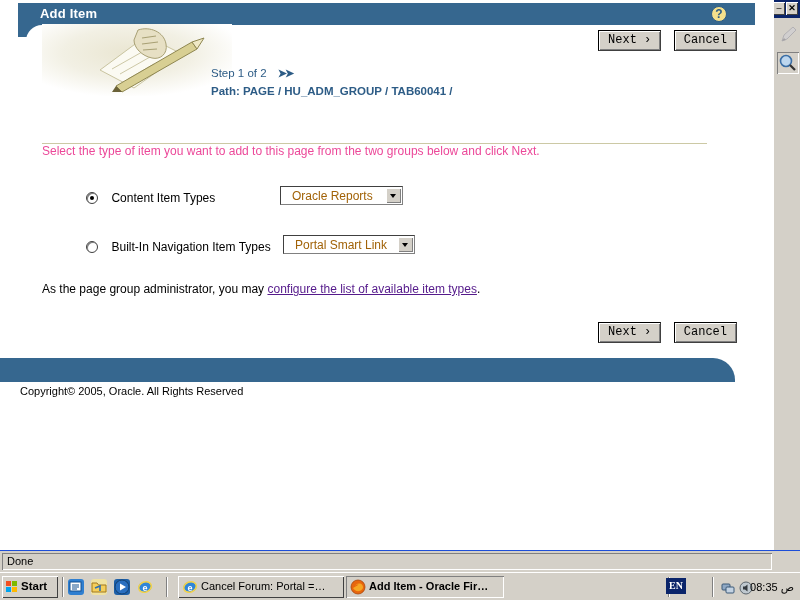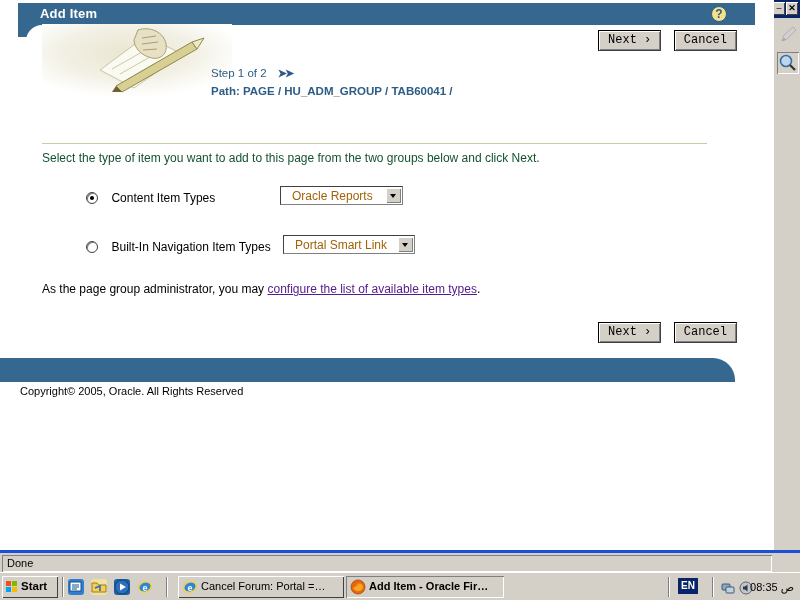--- a/index.html
+++ b/index.html
@@ -142,23 +142,23 @@
   .heading-rule {
     position: absolute;
     left: 42px; top: 143px;
     width: 665px; height: 1px;
     background: #ccc9a5;
   }
 
   
   .instruction {
     position: absolute;
-    left: 42px; top: 151px;
+    left: 42px; top: 144px;
     font-size: 12px;
-    color: #14532d;
+    color: #ec4899;
   }
 
   
   .opt-row { position: absolute; }
   .opt-row-1 { left: 86px; top: 188px; }
   .opt-row-2 { left: 86px; top: 237px; }
 
   .radio {
     display: inline-block;
     width: 12px; height: 12px;
@@ -296,21 +296,21 @@
   }
   .rp-tool-1 { top: 4px; opacity: 0.45; }
   .rp-tool-2 { top: 32px; box-shadow: inset 1px 1px 0 #808080, inset -1px -1px 0 #ffffff; }
 
   
   #statusbar {
     position: absolute;
     left: 0; top: 550px;
     width: 800px; height: 22px;
     background: #d4d0c8;
-    border-top: 3px solid #1d4ed8;
+    border-top: 1px solid #1d4ed8;
   }
   #statusbar .status-field {
     position: absolute;
     left: 2px; top: 2px;
     width: 770px; height: 17px;
     background: #d4d0c8;
     box-shadow: inset 1px 1px 0 #808080, inset -1px -1px 0 #ffffff;
     font-size: 11px;
     color: #000000;
     padding: 2px 0 0 5px;
@@ -597,21 +597,21 @@
             <circle cx="8" cy="8" r="7" fill="#e8660d"></circle>
             <path d="M3 9c1.5 3 6 4.5 9 1.5C14 9 13 5 10 4.5 7.5 4 5 5.5 5 8c0-2 2-3 3.5-2.2" fill="#f6a623"></path>
             <circle cx="8" cy="8" r="7" fill="none" stroke="#a7460a" stroke-width="0.8"></circle>
           </svg>
       </span>
       <span>Add Item - Oracle Fir…</span>
     </div>
 
     <div class="tray">
       <div style="position:absolute; right:128px; top:1px; width:2px; height:20px; border-left:1px solid #808080; border-right:1px solid #ffffff;"></div>
-      <span class="lang-box" style="left:auto; right:100px;">EN</span>
+      <span class="lang-box" style="left:auto; right:112px;font-family:Liberation Serif, serif;">EN</span>
       <div style="position:absolute; right:84px; top:1px; width:2px; height:20px; border-left:1px solid #808080; border-right:1px solid #ffffff;"></div>
       <span class="tray-icon" style="right:62px;">
         <svg width="16" height="16" viewBox="0 0 16 16">
             <rect x="2" y="4" width="8" height="6" rx="1" fill="#8fa8c4" stroke="#3b5877"></rect>
             <rect x="6" y="7" width="8" height="6" rx="1" fill="#c3d2e2" stroke="#3b5877"></rect>
           </svg>
       </span>
       <span class="tray-icon" style="right:44px;">
         <svg width="16" height="16" viewBox="0 0 16 16">
             <circle cx="8" cy="8" r="6" fill="#bfc8cf" stroke="#5a646c"></circle>

